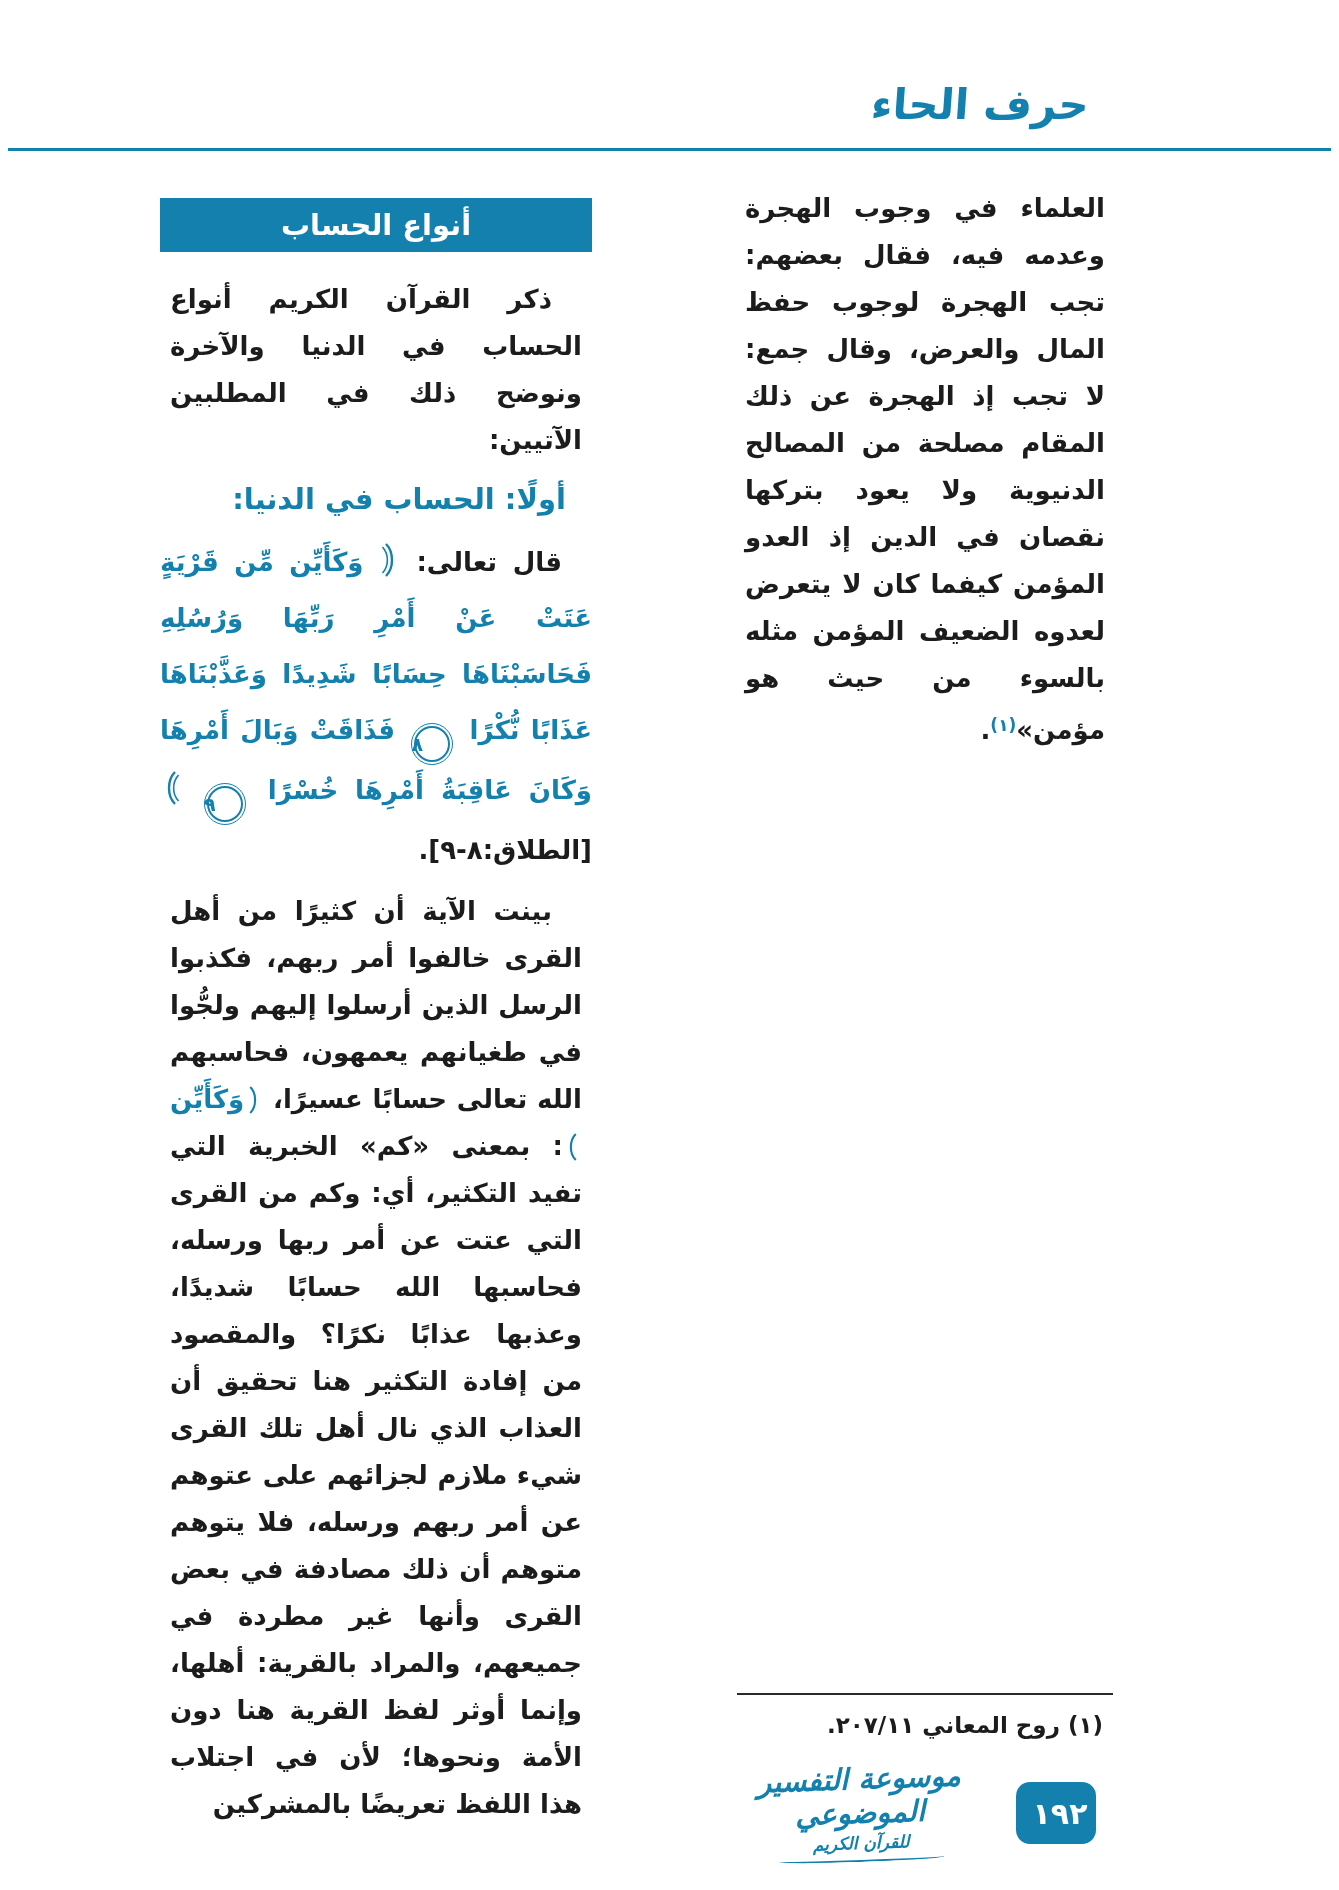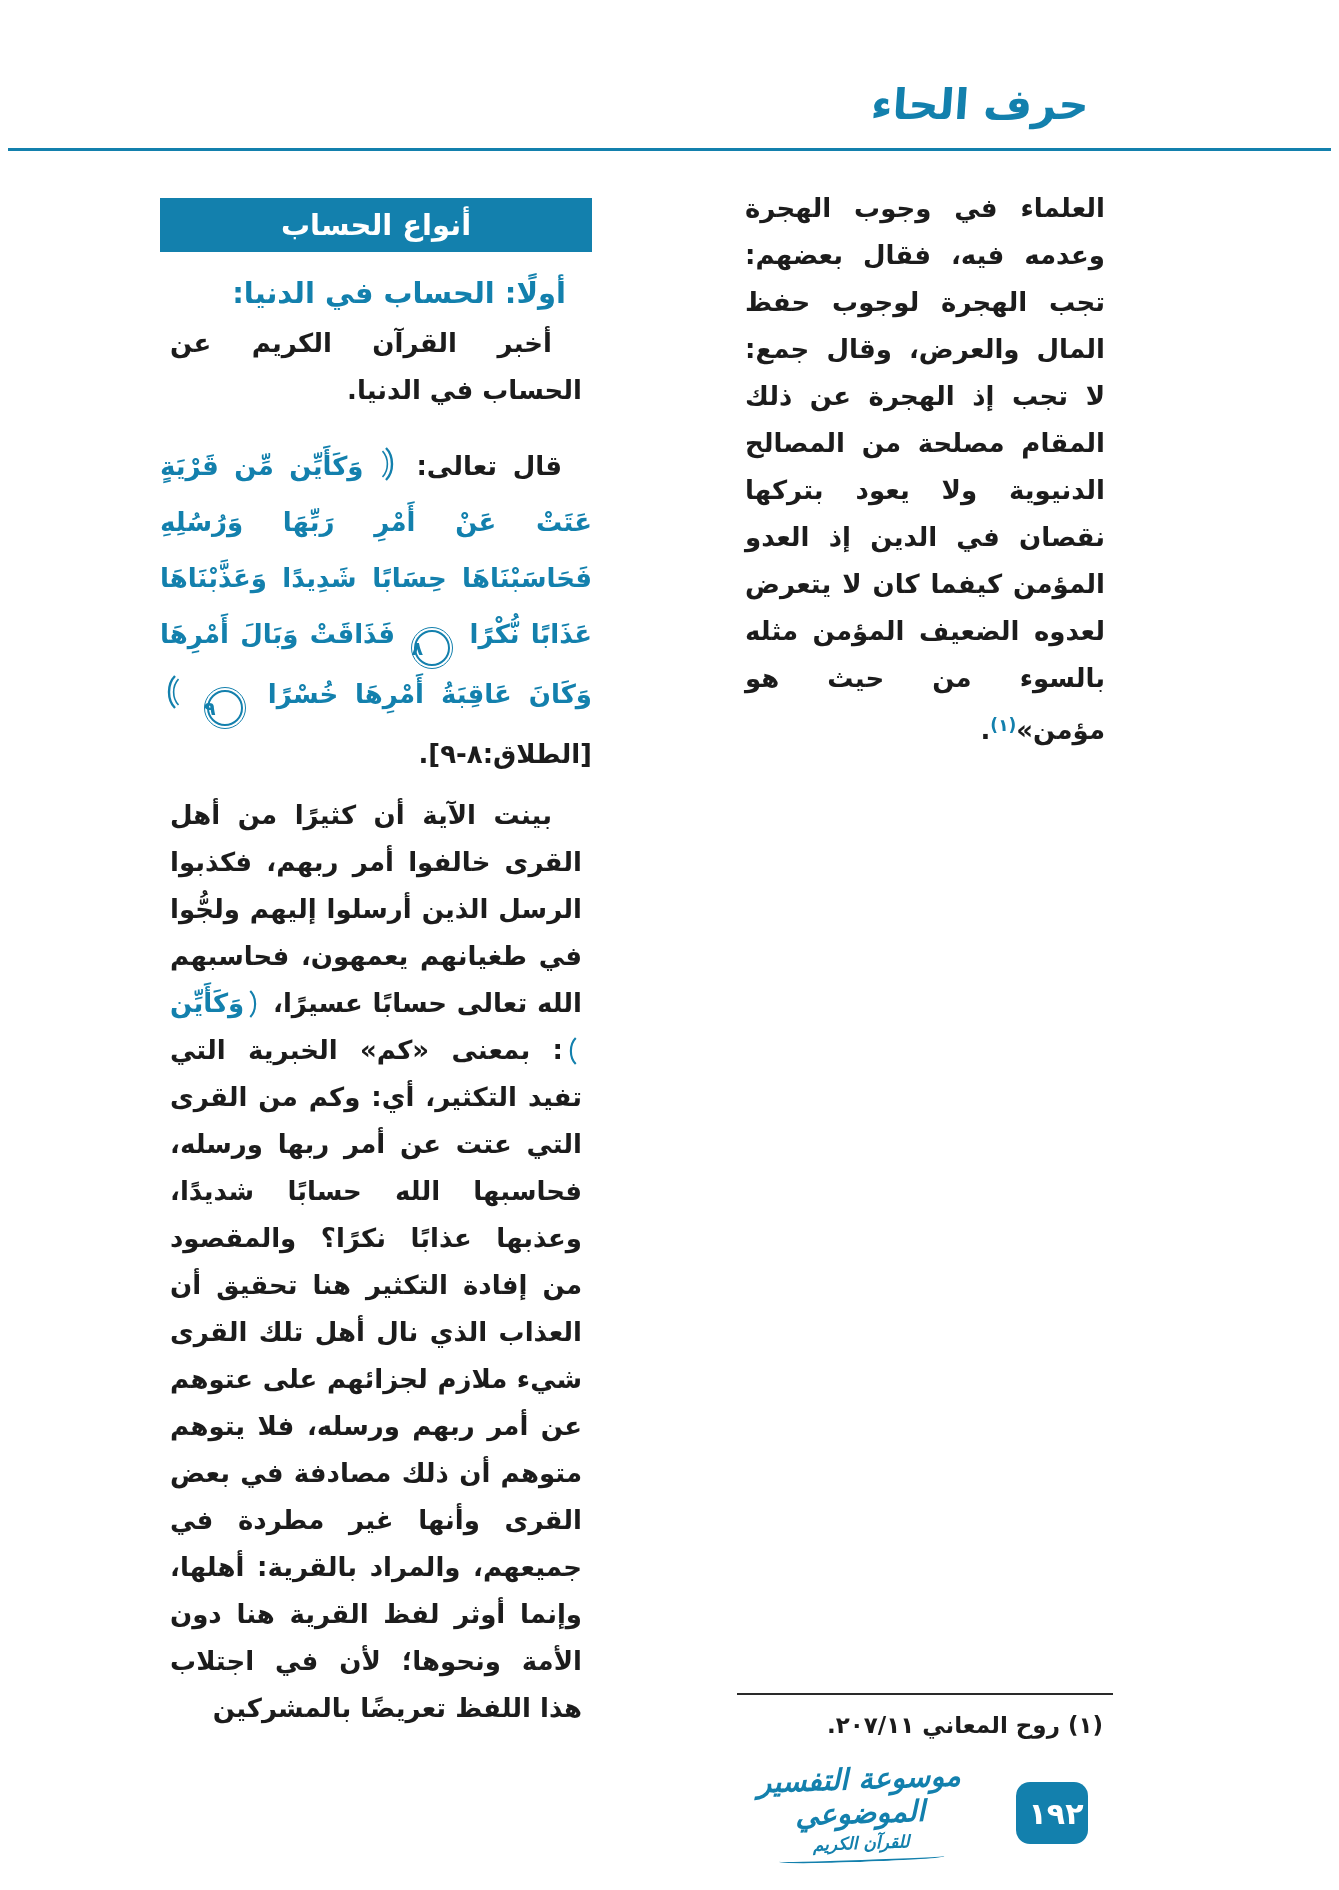--- a/index.html
+++ b/index.html
@@ -95,21 +95,21 @@
   .logo{
     position:absolute;top:1762px;left:742px;width:236px;
     text-align:center;color:var(--accent);
     transform:rotate(-2deg);
   }
   .logo-line1{font-size:29px;font-weight:700;font-style:italic;line-height:34px;letter-spacing:-1px;}
   .logo-line2{font-size:17px;font-weight:700;font-style:italic;line-height:22px;margin-top:2px;}
   .logo-flourish{height:6px;border-bottom:2px solid var(--accent);border-radius:50%;width:70%;margin:2px auto 0;}
   .page-pill{
     position:absolute;top:1782px;left:1016px;
-    width:72px;height:62px;
+    width:80px;height:62px;
     background:var(--accent);
     border-radius:14px;
     display:flex;align-items:center;justify-content:center;padding-left:8px;
   }
   .page-pill span{color:#ffffff;font-size:30px;font-weight:700;}
 </style>
 </head>
 <body>
 
 <div class="page">
@@ -120,24 +120,24 @@
   <div class="col-right">
     <p class="body-text"><span>العلماء في وجوب الهجرة وعدمه فيه، فقال بعضهم: تجب الهجرة لوجوب حفظ المال والعرض، وقال جمع: لا تجب إذ الهجرة عن ذلك المقام مصلحة من المصالح الدنيوية ولا يعود بتركها نقصان في الدين إذ العدو المؤمن كيفما كان لا يتعرض لعدوه الضعيف المؤمن مثله بالسوء من حيث هو مؤمن»</span><sup class="fn-ref">(١)</sup><span>.</span></p>
   </div>
 
   <div class="col-left">
 
     <div class="section-box">
       <span>أنواع الحساب</span>
     </div>
 
+    <p class="body-text indent">ذكر القرآن الكريم أنواع الحساب في الدنيا والآخرة ونوضح ذلك في المطلبين الآتيين:</p>
 
     <h3 class="subheading">أولًا: الحساب في الدنيا:</h3>
 
-    <p class="body-text indent">أخبر القرآن الكريم عن الحساب في الدنيا.</p>
 
     <div class="spacer-sm"></div>
 
     <p class="verse-para">
       <span>قال تعالى:</span>
       <svg class="bracket" width="16" height="36" viewBox="0 0 16 36" style="transform:scaleX(-1);">
         <path d="M12 2 C4 10 4 26 12 34" fill="none" stroke="currentColor" stroke-width="2.4"></path>
         <path d="M15.5 5 C9 12 9 24 15.5 31" fill="none" stroke="currentColor" stroke-width="1.6"></path>
       </svg>
       <span class="quran">وَكَأَيِّن مِّن قَرْيَةٍ عَتَتْ عَنْ أَمْرِ رَبِّهَا وَرُسُلِهِ فَحَاسَبْنَاهَا حِسَابًا شَدِيدًا وَعَذَّبْنَاهَا عَذَابًا نُّكْرًا</span>

